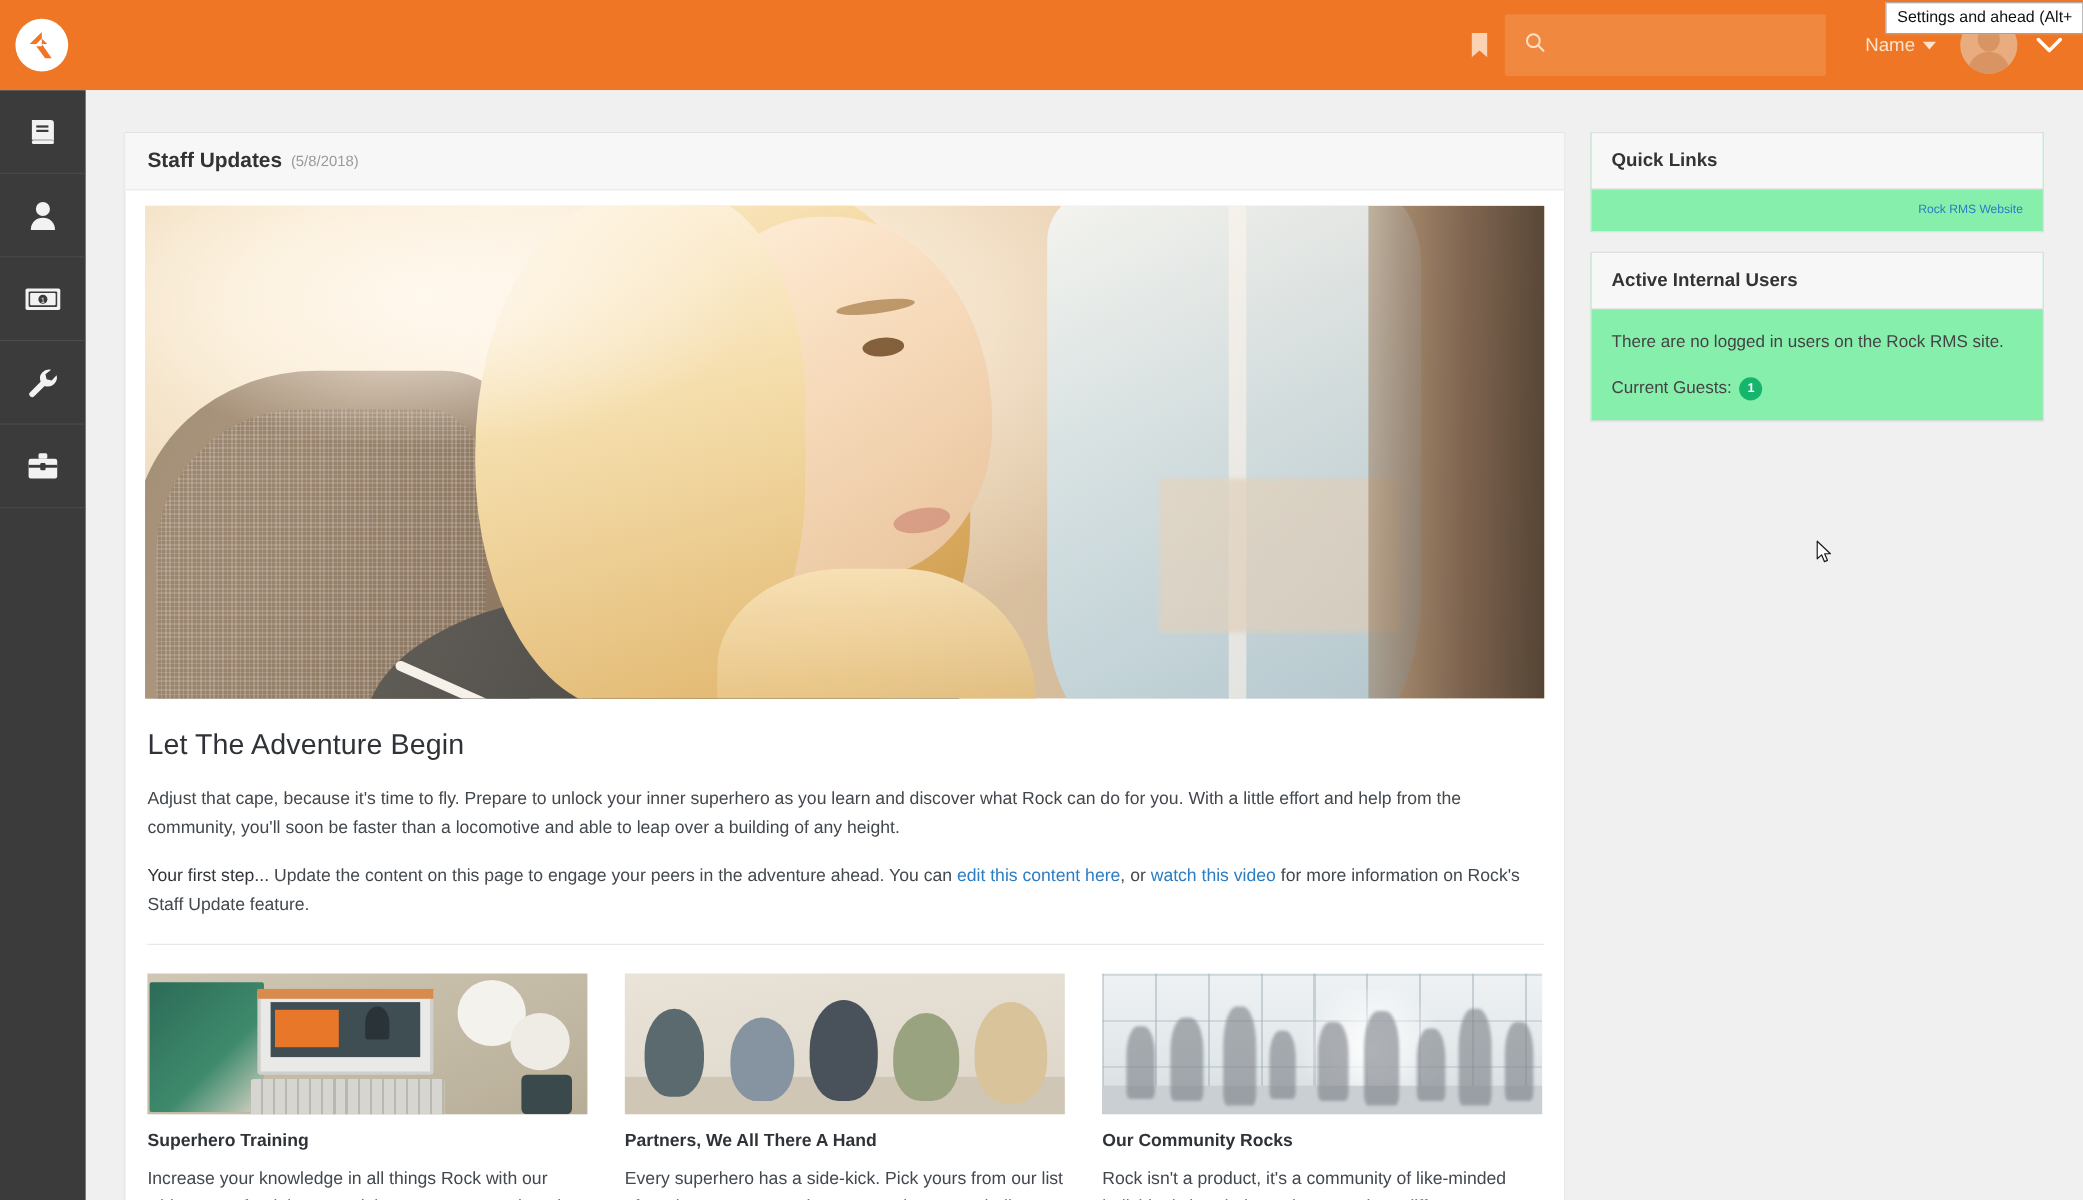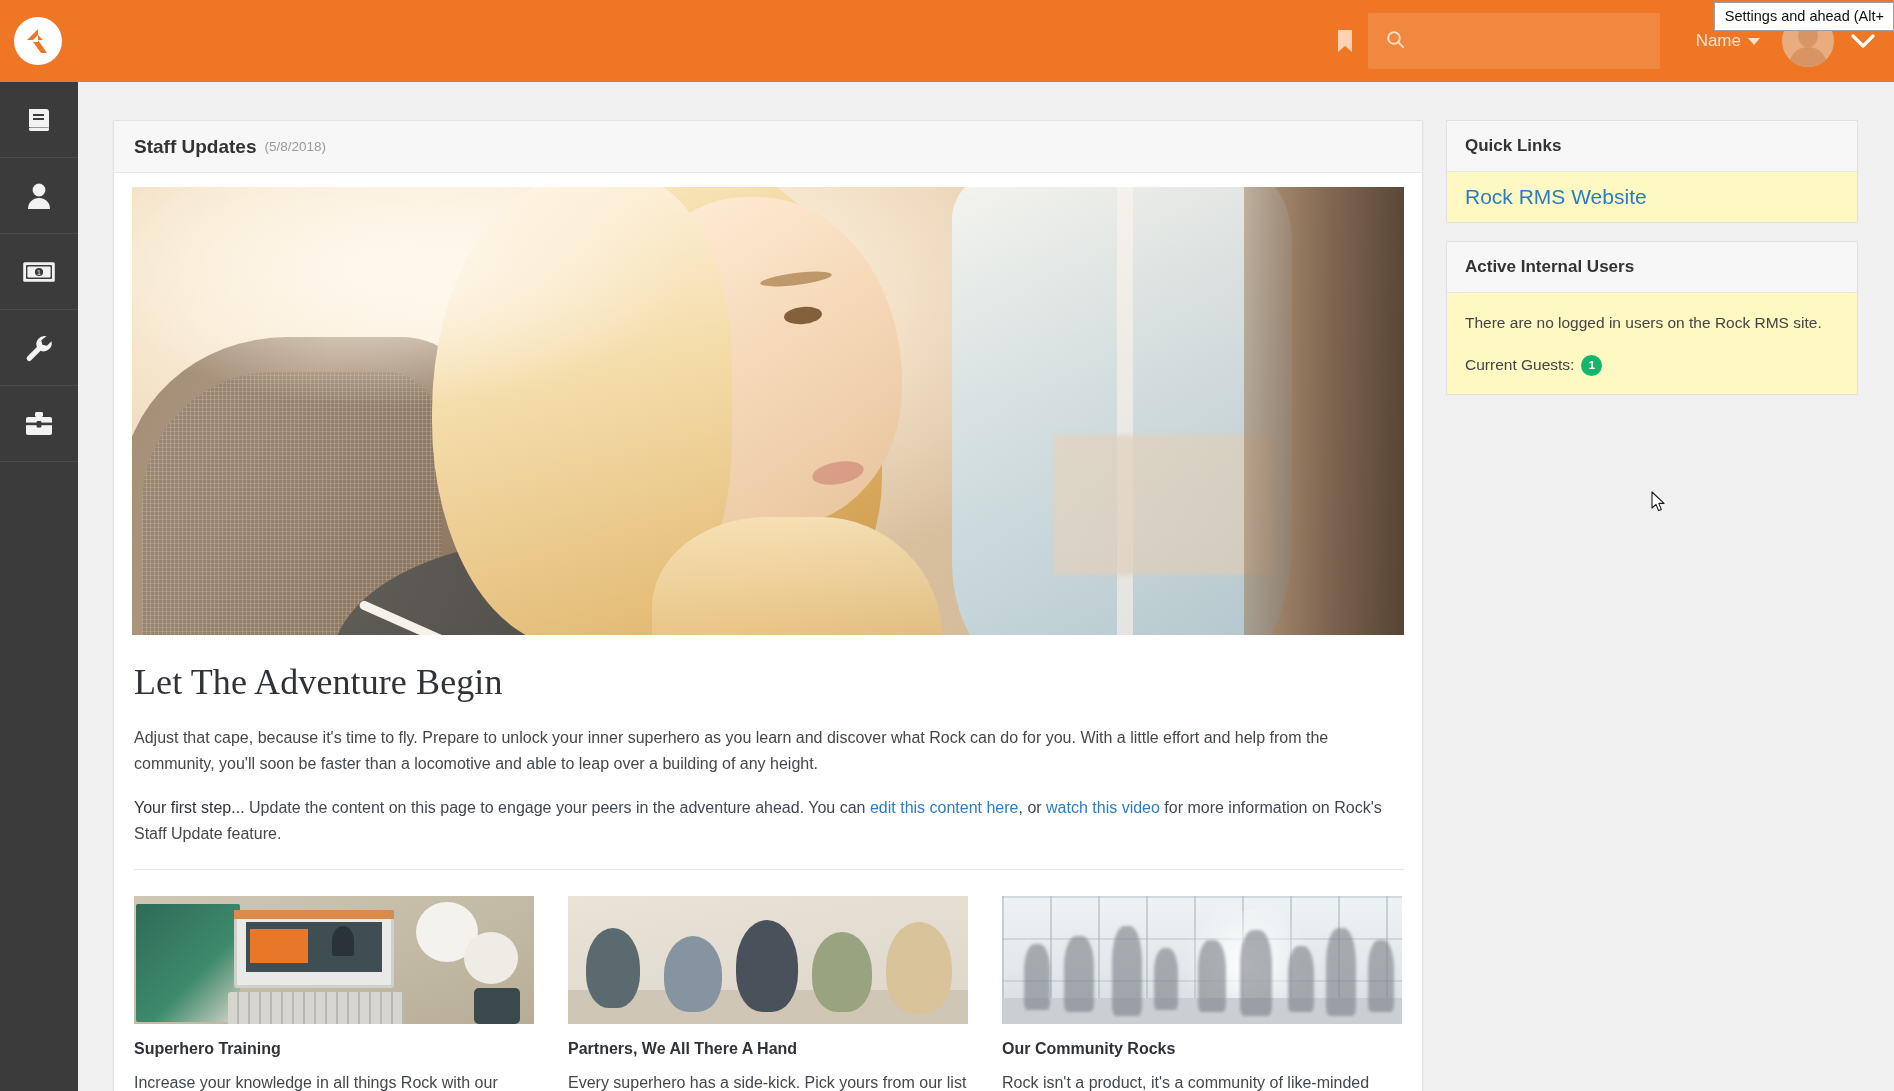--- a/index.html
+++ b/index.html
@@ -202,22 +202,22 @@
     pointer-events:none;
   }
   #hero .warm {
     position:absolute; inset:0;
     background: linear-gradient(115deg, rgba(255,235,200,.35) 0%, rgba(255,200,140,.12) 55%, rgba(120,90,60,.18) 100%);
     pointer-events:none;
   }
 
   #article { padding: 0 0 0 2px; }
   #article h1 {
-    font-size: 36px; font-weight: normal; color: #2f3338;
-    margin: 26px 0 22px 0; letter-spacing: .1px; font-family: Liberation Serif, serif;
+    font-size: 26px; font-weight: normal; color: #2f3338;
+    margin: 26px 0 22px 0; letter-spacing: .1px;
   }
   #article p {
     font-size: 16px; color: #42484e; line-height: 1.62; margin-bottom: 18px;
     max-width: 1250px;
   }
   #article a { color: #2c7cc4; text-decoration: none; }
   #article .bold { font-weight: normal; color: #2f3338; }
 
   #divider { height: 1px; background: #e6e6e6; margin: 22px 0 26px 0; }
 
@@ -259,29 +259,30 @@
   }
   .thumb-lobby .sun {
     position:absolute; left:170px; top:14px; width:150px; height:110px;
     background: radial-gradient(circle, rgba(255,255,255,.98) 0%, rgba(255,255,255,0) 70%);
   }
   .thumb-lobby .blur { position:absolute; background:#7e838a; opacity:.62; filter: blur(1.4px); border-radius:40% 40% 12% 12%; }
   .thumb-lobby .floor { position:absolute; left:0; bottom:0; width:400px; height:26px; background:#c9cfd2; }
 
   
   #rightcol { position: absolute; left: 1368px; top: 38px; width: 412px; }
-  .panel { background:#fef9c3; border:1px solid #e0e0e0; margin-bottom: 18px; }
+  .panel { background:#86efac; border:1px solid #e0e0e0; margin-bottom: 18px; }
   .panel-head {
     background:#f7f7f7; border-bottom:1px solid #e6e6e6;
     padding: 15px 18px; font-size: 17px; font-weight: bold; color: #333;
   }
   .panel-body { padding: 18px; }
   .panel-link-row {
     padding: 13px 18px; border-bottom: 1px solid #ededed;
-    font-size: 21px;
+    font-size: 11px;
+    text-align: right;
   }
   .panel-link-row:last-child { border-bottom: 0; }
   .panel-link-row a { color:#2c7cc4; text-decoration:none; }
   .panel-body p { font-size: 15.5px; color:#444; line-height:1.52; }
   .guest-row { margin-top: 20px; font-size: 15.5px; color:#444; display:flex; align-items:center; gap:7px; }
   .badge-green {
     background:#16b56c; color:#fff; border-radius:50%;
     width:21px; height:21px; display:inline-flex; align-items:center; justify-content:center;
     font-size:11.5px; font-weight:bold;
   }

